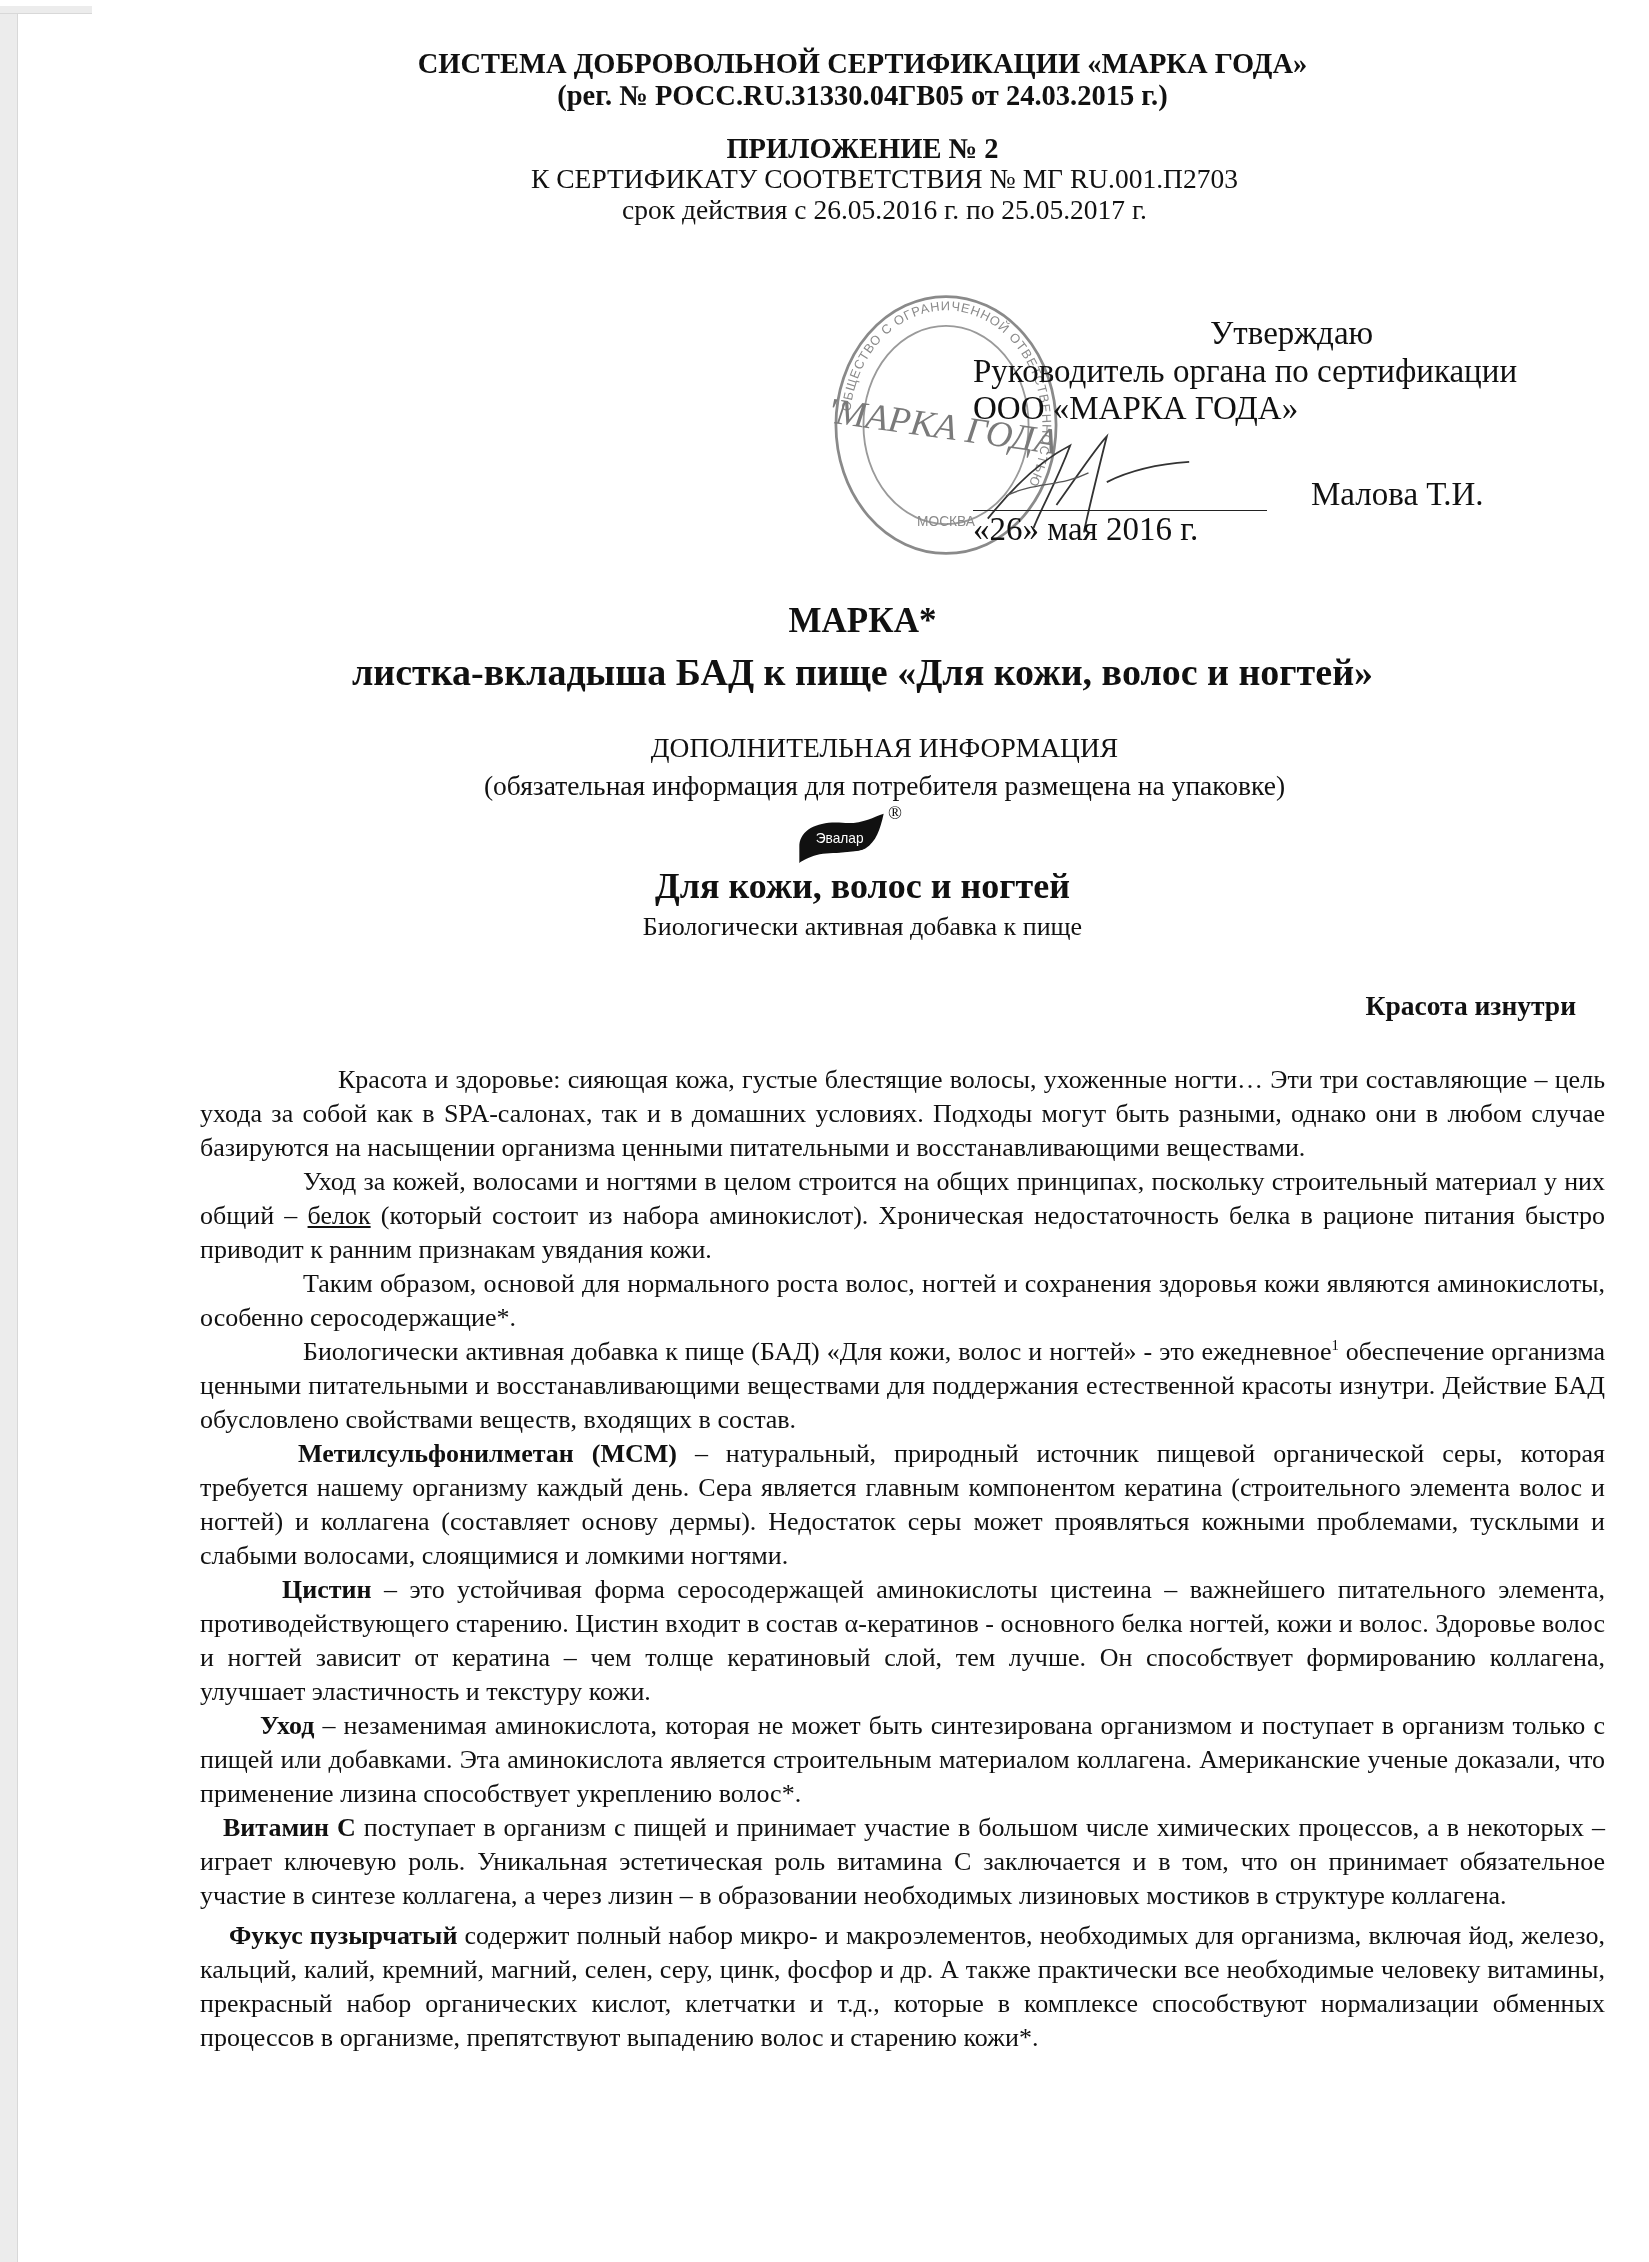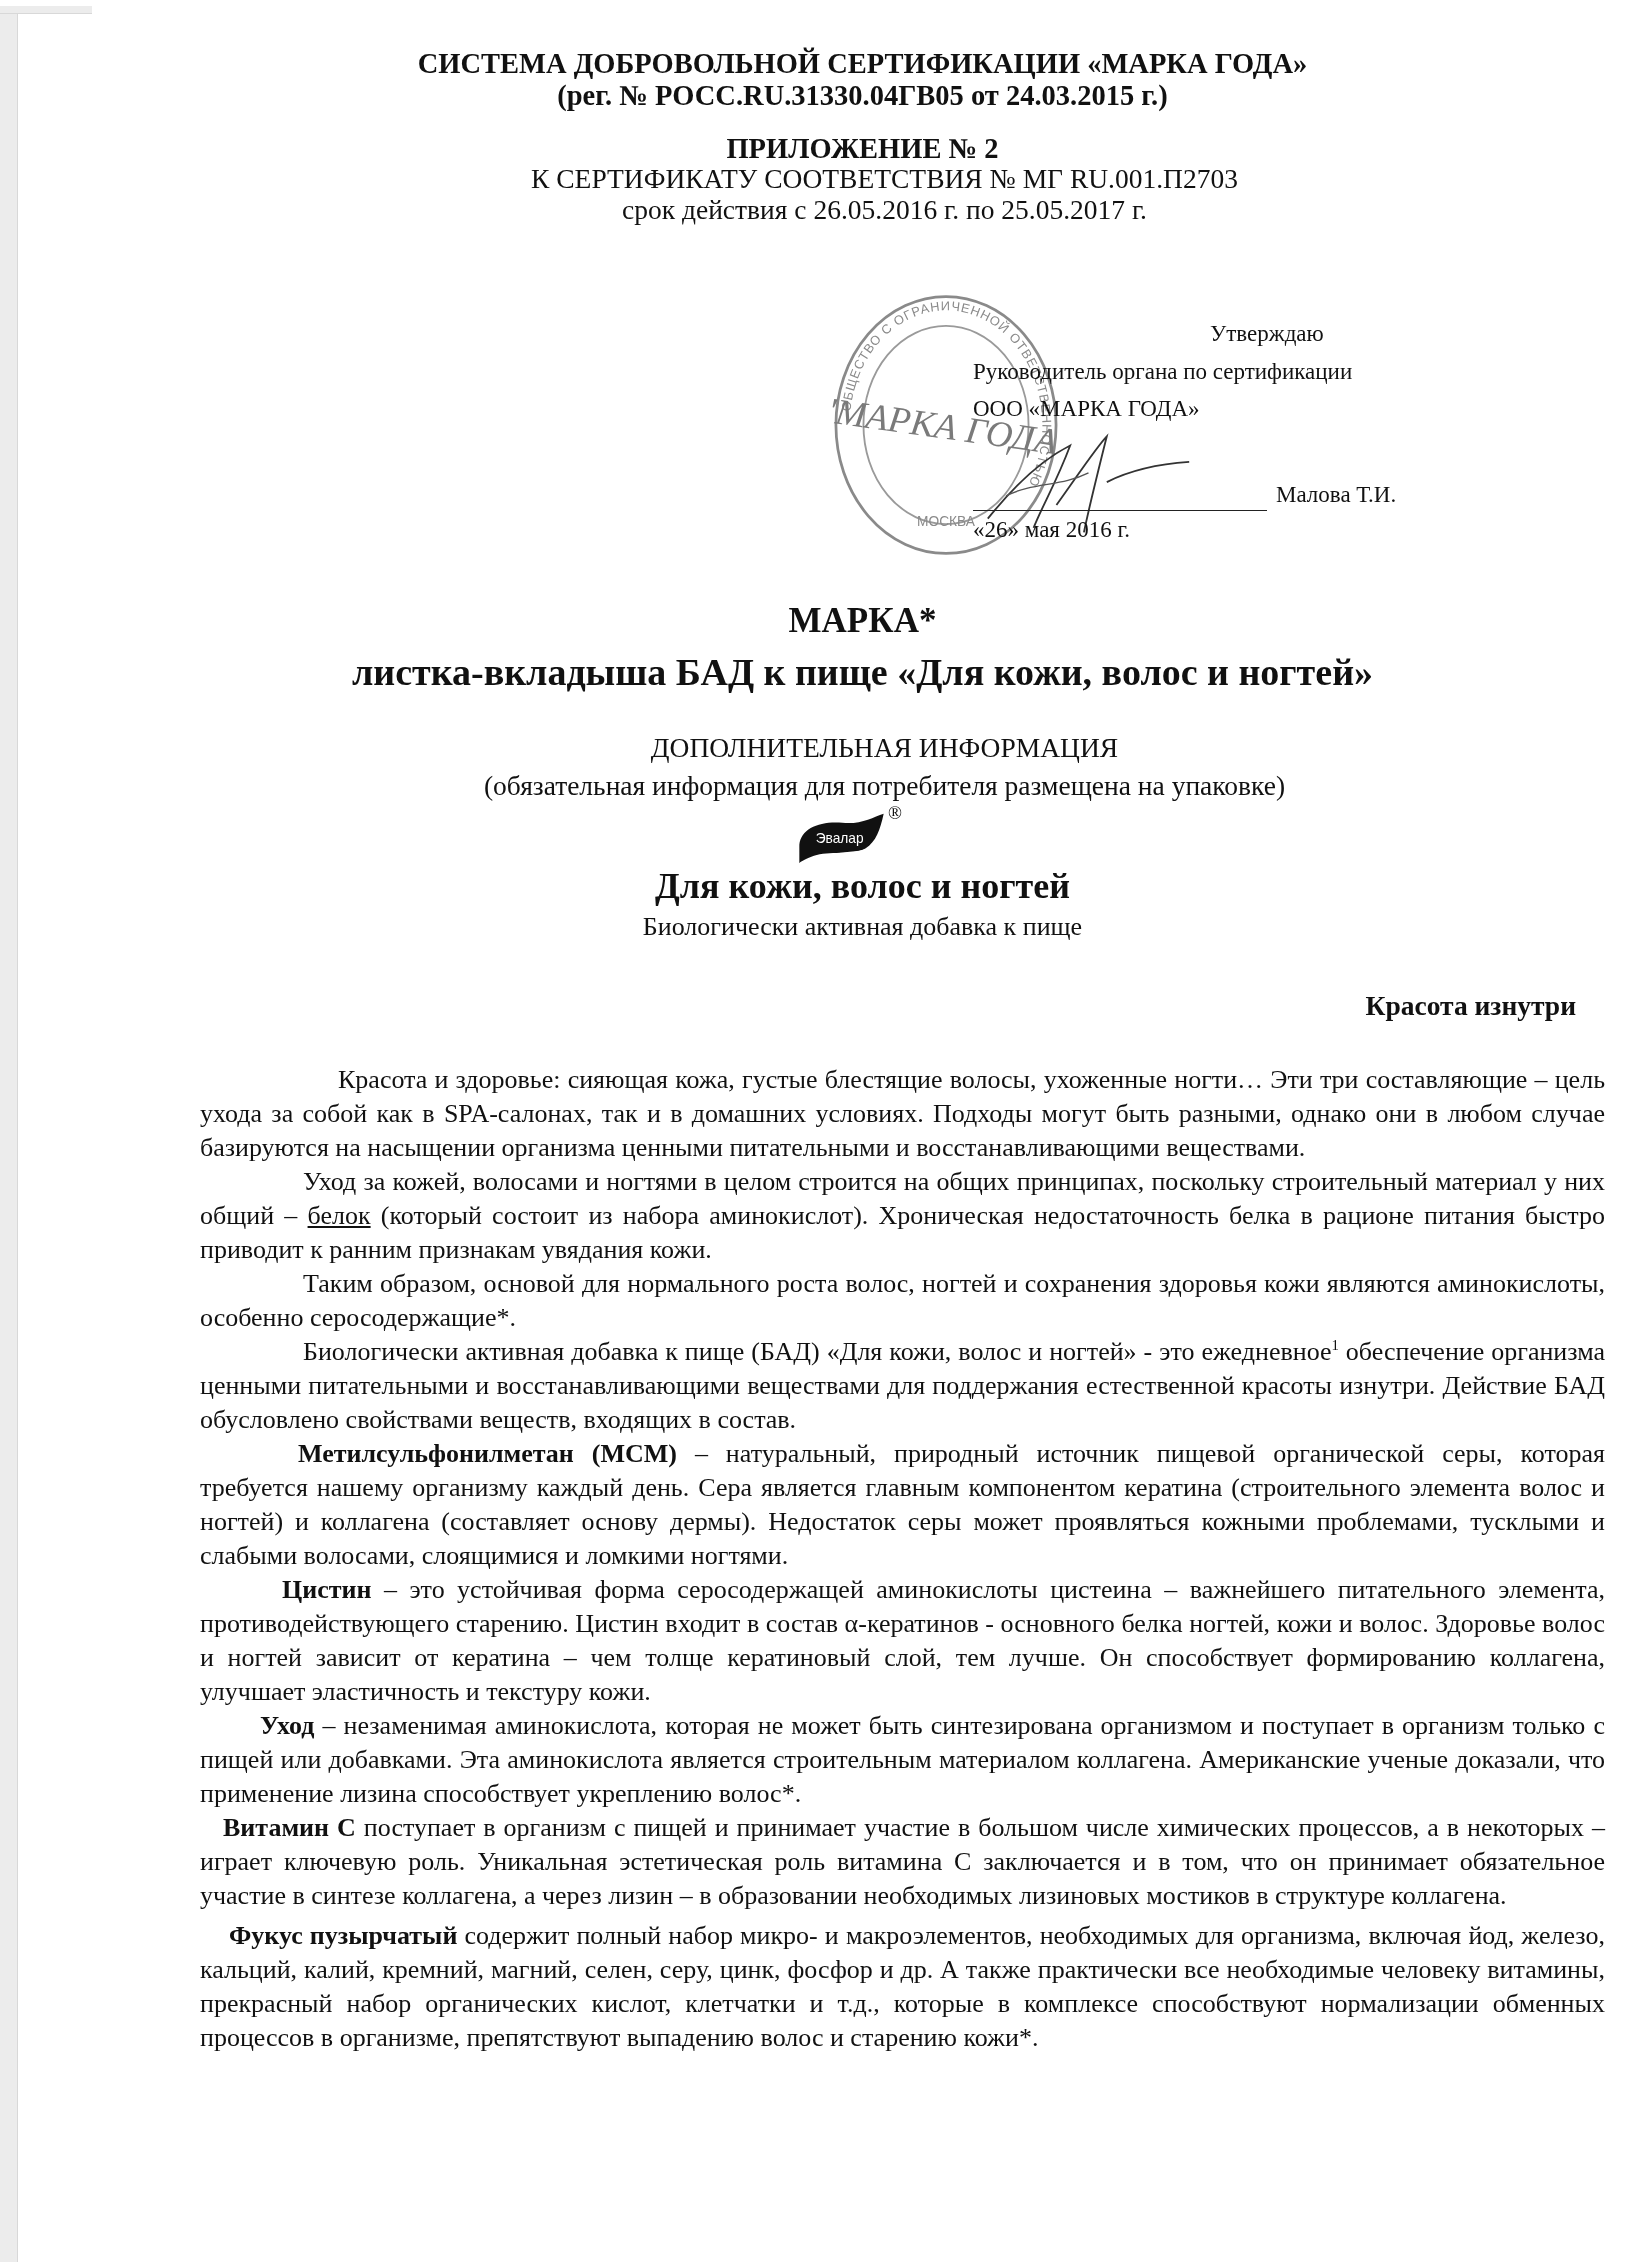--- a/index.html
+++ b/index.html
@@ -12,21 +12,21 @@
     background: #ececec; border-right: 0.9px solid #d8d8d8;
   }
   .scan-corner {
     position: absolute; left: 0; top: 5.5px; width: 92px; height: 7.3px;
     background: #ececec; border-bottom: 0.9px solid #d8d8d8;
   }
   .abs { position: absolute; }
   .center { left: 4px; width: 1649px; text-align: center; margin-left: 34px; }
   .h-bold { font-weight: bold; font-size: 28.5px; line-height: 31px; }
   .h-norm { font-size: 27.5px; line-height: 31px; padding-left: 22px; }
-  .approve { font-size: 23px; line-height: 31px; white-space: nowrap; }
+  .approve { font-size: 33px; line-height: 31px; white-space: nowrap; }
   .sig-line { position: absolute; left: 973px; top: 510px; width: 294px; border-top: 1.8px solid #222; }
   .stamp { position: absolute; left: 831px; top: 292px; width: 230px; height: 266px; }
   .logo-wrap { position: absolute; left: 792px; top: 810px; width: 110px; height: 55px; }
   .product { font-weight: bold; font-size: 36px; line-height: 46px; }
   .subtitle { font-size: 26px; line-height: 31px; }
   .section-title { position: absolute; right: 73px; top: 990px; font-weight: bold; font-size: 27.5px; }
   .body-text {
     position: absolute; left: 200px; top: 1063px; width: 1405px;
     font-size: 26px; line-height: 34px; text-align: justify;
   }
@@ -61,21 +61,21 @@
 </svg>
 
 <div class="abs approve" style="left:1210px; top:318px;">Утверждаю</div>
 <div class="abs approve" style="left:973px; top:356px;">Руководитель органа по сертификации</div>
 <div class="abs approve" style="left:973px; top:393px;">ООО «МАРКА ГОДА»</div>
 <svg class="abs" style="left:969px; top:418px;" width="239" height="119" viewBox="0 0 260 130">
   <path d="M20,110 C60,60 90,40 110,30 C95,70 80,95 70,120 M95,95 C120,60 140,30 150,20 C140,60 130,100 125,125 M150,70 C180,55 210,50 240,48" fill="none" stroke="#333" stroke-width="2"></path>
   <path d="M40,85 C70,70 100,75 130,60" fill="none" stroke="#555" stroke-width="1.5"></path>
 </svg>
 <div class="sig-line"></div>
-<div class="abs approve" style="left:1276px; top:479px;">Малова Т.И.</div>
+<div class="abs approve" style="left:1311px; top:479px;">Малова Т.И.</div>
 <div class="abs approve" style="left:973px; top:514px;">«26» мая 2016 г.</div>
 
 <div class="abs center" style="top:601px; font-weight:bold; font-size:35px;">МАРКА*</div>
 <div class="abs center" style="top:650px; font-weight:bold; font-size:38px;">листка-вкладыша БАД к пище «Для кожи, волос и ногтей»</div>
 
 <div class="abs center h-norm" style="top:732px;">ДОПОЛНИТЕЛЬНАЯ ИНФОРМАЦИЯ</div>
 <div class="abs center h-norm" style="top:770px;">(обязательная информация для потребителя размещена на упаковке)</div>
 
 <div class="logo-wrap">
   <svg width="110" height="55" viewBox="0 0 120 60">

